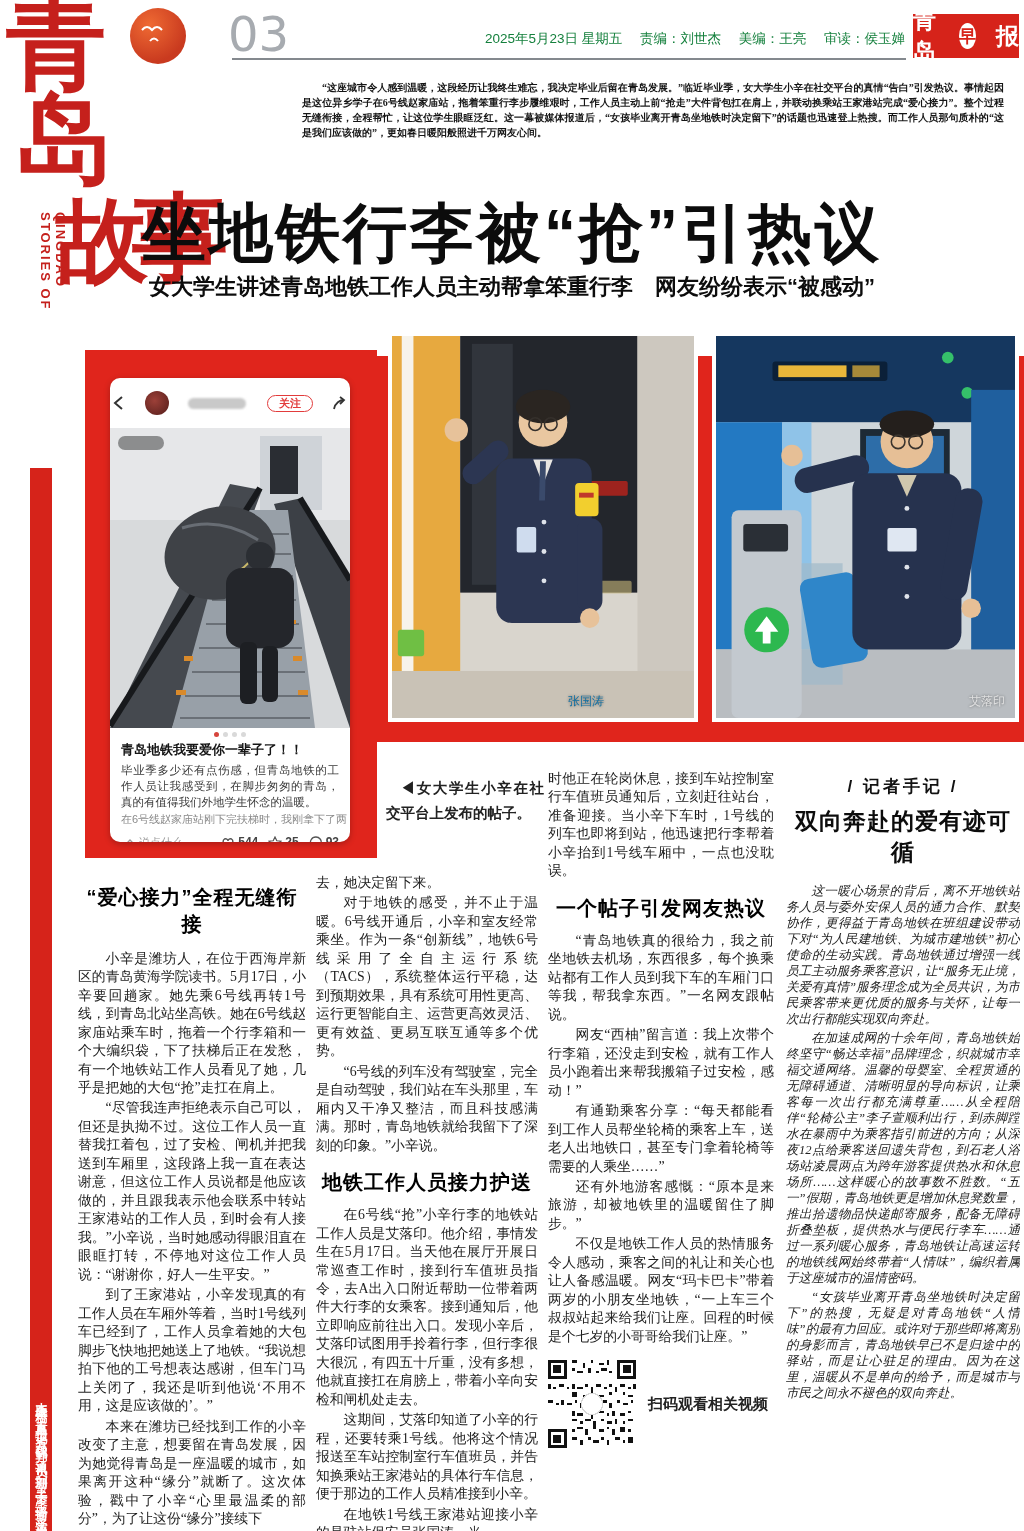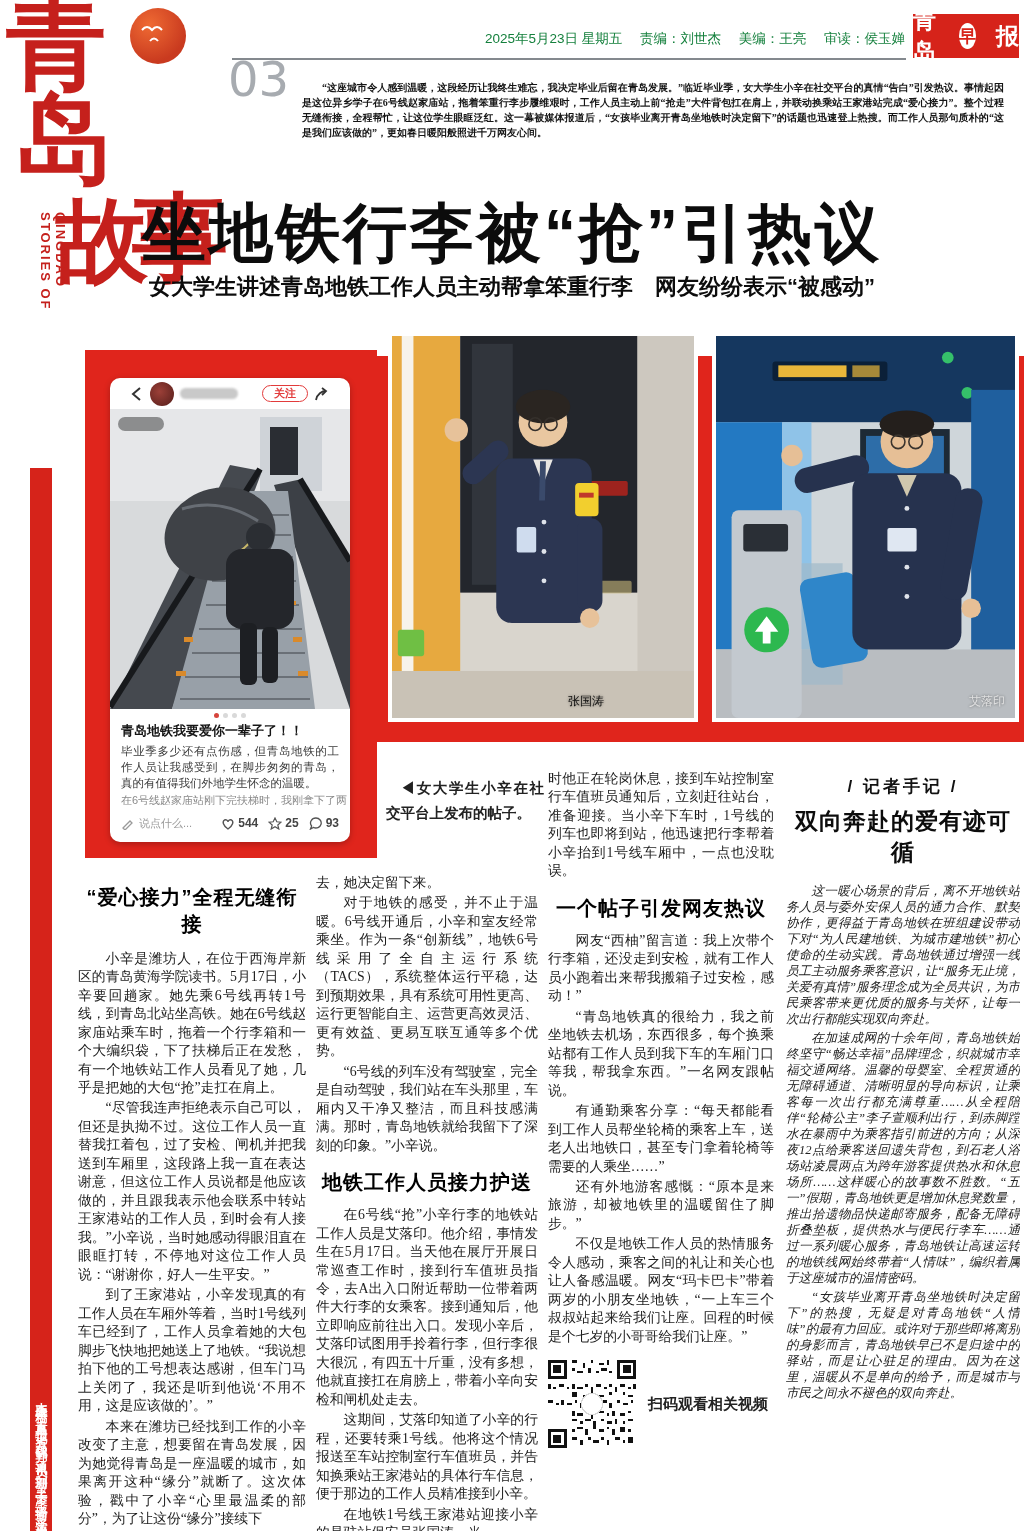--- a/index.html
+++ b/index.html
@@ -10,62 +10,62 @@
   
   .logo-char{position:absolute;font-weight:900;color:#c5201c;line-height:1;font-family:"Liberation Sans",sans-serif;}
   .sun{position:absolute;left:130px;top:8px;width:56px;height:56px;border-radius:50%;
        background:radial-gradient(circle at 35% 30%,#ef6a33,#c93a1f 70%);}
   .eng-vert{position:absolute;left:38px;top:212px;height:240px;writing-mode:vertical-rl;
        color:#c5201c;font-weight:700;font-size:13px;letter-spacing:2px;white-space:pre-line;}
   .red-strip{position:absolute;left:30px;top:468px;width:22px;height:1063px;background:#d6231a;}
   .strip-credits{position:absolute;bottom:8px;left:50%;transform:translateX(-50%);
        writing-mode:vertical-rl;color:#fff;font-size:12px;letter-spacing:3px;font-weight:600;white-space:nowrap;}
   
-  .page-num{position:absolute;left:228px;top:6px;font-size:48px;color:#a7abb0;font-family:"DejaVu Sans",sans-serif;margin-top:45px;}
+  .page-num{position:absolute;left:228px;top:6px;font-size:48px;color:#a7abb0;font-family:"DejaVu Sans",sans-serif;}
   .head-rule{position:absolute;left:232px;top:58px;width:674px;height:2px;background:#84898e;}
   .date-line{position:absolute;left:330px;top:30px;width:575px;text-align:right;font-size:13.5px;font-weight:400;color:#15803d;}
   .date-line span{margin-left:14px;}
   .paper-logo{position:absolute;left:913px;top:14px;width:106px;height:44px;background:#d6231a;border-radius:0;
       display:flex;align-items:center;justify-content:center;gap:20px;}
   .paper-logo .zi{color:#fff;font-size:23px;font-weight:900;}
   .paper-logo .circ{width:26px;height:26px;border-radius:50%;background:#fff;color:#d6231a;
       display:flex;align-items:center;justify-content:center;font-size:17px;font-weight:900;}
   
   .lead{position:absolute;left:302px;top:80px;width:702px;font-family:"Liberation Serif",serif;
       font-size:10px;font-weight:700;line-height:1.5;text-align:justify;text-indent:2em;color:#151515;}
   .headline{position:absolute;left:60px;top:190px;width:904px;text-align:center;
       font-size:64px;font-weight:900;letter-spacing:3px;color:#0c0c0c;}
   .subhead{position:absolute;left:60px;top:272px;width:904px;text-align:center;
       font-size:22px;font-weight:700;color:#0c0c0c;}
   
   .red-left{position:absolute;left:85px;top:350px;width:292px;height:508px;background:#e0251c;}
   .red-band{position:absolute;left:377px;top:356px;width:647px;height:386px;background:#e0251c;}
   .post-card{position:absolute;left:110px;top:378px;width:240px;height:464px;background:#fff;border-radius:10px;
       overflow:hidden;box-shadow:0 2px 6px rgba(0,0,0,.25);}
-  .post-top{height:31px;display:flex;align-items:center;padding:0 20px;gap:6px;}
+  .post-top{height:50px;display:flex;align-items:center;padding:0 2px;gap:19px;}
   .avatar{width:24px;height:24px;border-radius:50%;background:radial-gradient(circle at 40% 40%,#9c4038,#541d1a);}
   .smudge{width:58px;height:11px;border-radius:6px;background:#c9c9c9;filter:blur(1px);}
   .follow-pill{margin-left:auto;border:1.5px solid #e23b3b;color:#e23b3b;font-size:11px;font-weight:700;
       padding:2px 11px;border-radius:999px;line-height:1;}
   .post-photo{height:300px;position:relative;background:#d8dadc;}
   .live-badge{position:absolute;left:8px;top:8px;width:46px;height:14px;border-radius:7px;background:rgba(30,30,30,.45);}
   .dots-row{height:12px;display:flex;align-items:center;justify-content:center;gap:4px;}
   .dot{width:5px;height:5px;border-radius:50%;background:#d9d9d9;}
   .dot.on{background:#d6453c;}
   .post-title{padding:1px 11px 0;font-size:13px;font-weight:800;color:#151515;}
   .post-body{padding:3px 11px 0;font-size:11.5px;line-height:1.4;color:#3a3a3a;text-align:justify;}
   .post-more{padding:2px 11px 0;font-size:11px;color:#8a8a8a;white-space:nowrap;overflow:hidden;height:12px;}
   .post-bar{height:30px;display:flex;align-items:center;padding:0 11px;gap:5px;margin-top:3px;}
   .hint{font-size:11px;color:#9a9a9a;text-align:center;}
   .metric{display:flex;align-items:center;gap:3px;font-size:12px;color:#444;font-weight:600;}
   .metrics{margin-left:auto;display:flex;gap:10px;}
   .photo{position:absolute;border:4px solid #fff;box-sizing:border-box;background:#cfd6da;overflow:hidden;}
   .photo-mid{left:388px;top:332px;width:310px;height:390px;}
   .photo-right{left:712px;top:332px;width:307px;height:390px;}
-  .wm{position:absolute;bottom:8px;font-size:12px;color:#000000;opacity:.92;text-shadow:0 0 3px rgba(0,0,0,.5);}
+  .wm{position:absolute;bottom:8px;font-size:12px;color:#0369a1;opacity:.92;text-shadow:0 0 3px rgba(0,0,0,.5);}
   
   .caption{position:absolute;left:386px;top:776px;width:158px;font-family:"Liberation Serif",serif;
       font-size:14.5px;font-weight:700;line-height:1.72;text-align:justify;color:#222;text-indent:1em;}
   .bodycol{position:absolute;font-family:"Liberation Serif",serif;font-size:13.8px;line-height:1.34;
       color:#1c1c1c;text-align:justify;overflow:hidden;}
   .col1{left:78px;top:884px;width:228px;height:647px;}
   .col2{left:316px;top:874px;width:222px;height:657px;}
   .col3{left:548px;top:770px;width:226px;height:761px;}
   .para{text-indent:2em;margin:0 0 2px;}
   .noindent{text-indent:0;margin:0 0 2px;}
@@ -309,22 +309,22 @@
   <p class="para">“6号线的列车没有驾驶室，完全是自动驾驶，我们站在车头那里，车厢内又干净又整洁，而且科技感满满。那时，青岛地铁就给我留下了深刻的印象。”小辛说。</p>
   <h3 class="col-head mid">地铁工作人员接力护送</h3>
   <p class="para">在6号线“抢”小辛行李的地铁站工作人员是艾落印。他介绍，事情发生在5月17日。当天他在展厅开展日常巡查工作时，接到行车值班员指令，去A出入口附近帮助一位带着两件大行李的女乘客。接到通知后，他立即响应前往出入口。发现小辛后，艾落印试图用手拎着行李，但行李很大很沉，有四五十斤重，没有多想，他就直接扛在肩膀上，带着小辛向安检和闸机处走去。</p>
   <p class="para">这期间，艾落印知道了小辛的行程，还要转乘1号线。他将这个情况报送至车站控制室行车值班员，并告知换乘站王家港站的具体行车信息，便于那边的工作人员精准接到小辛。</p>
   <p class="para">在地铁1号线王家港站迎接小辛的是驻站保安员张国涛。当</p>
 </div>
 
 <div class="bodycol col3">
   <p class="noindent">时他正在轮岗休息，接到车站控制室行车值班员通知后，立刻赶往站台，准备迎接。当小辛下车时，1号线的列车也即将到站，他迅速把行李帮着小辛抬到1号线车厢中，一点也没耽误。</p>
   <h3 class="col-head mid">一个帖子引发网友热议</h3>
+  <p class="para">“青岛地铁真的很给力，我之前坐地铁去机场，东西很多，每个换乘站都有工作人员到我下车的车厢门口等我，帮我拿东西。”一名网友跟帖说。</p>
   <p class="para">网友“西柚”留言道：我上次带个行李箱，还没走到安检，就有工作人员小跑着出来帮我搬箱子过安检，感动！”</p>
-  <p class="para">“青岛地铁真的很给力，我之前坐地铁去机场，东西很多，每个换乘站都有工作人员到我下车的车厢门口等我，帮我拿东西。”一名网友跟帖说。</p>
   <p class="para">有通勤乘客分享：“每天都能看到工作人员帮坐轮椅的乘客上车，送老人出地铁口，甚至专门拿着轮椅等需要的人乘坐……”</p>
   <p class="para">还有外地游客感慨：“原本是来旅游，却被地铁里的温暖留住了脚步。”</p>
   <p class="para">不仅是地铁工作人员的热情服务令人感动，乘客之间的礼让和关心也让人备感温暖。网友“玛卡巴卡”带着两岁的小朋友坐地铁，“一上车三个叔叔站起来给我们让座。回程的时候是个七岁的小哥哥给我们让座。”</p>
   <div class="qr-row">
     <svg width="88" height="88" viewBox="0 0 33 33" shape-rendering="crispEdges">
       <rect width="33" height="33" fill="#fff"></rect>
       <g fill="#111">
         <rect x="0" y="0" width="7" height="7"></rect>
           <rect x="26" y="0" width="7" height="7"></rect>
           <rect x="0" y="26" width="7" height="7"></rect>

